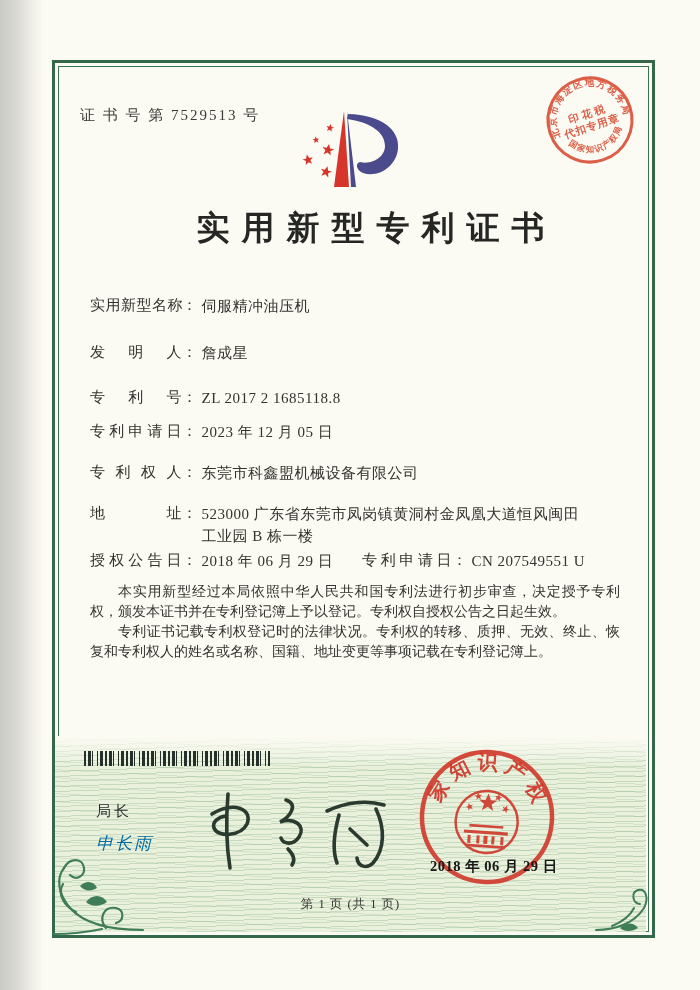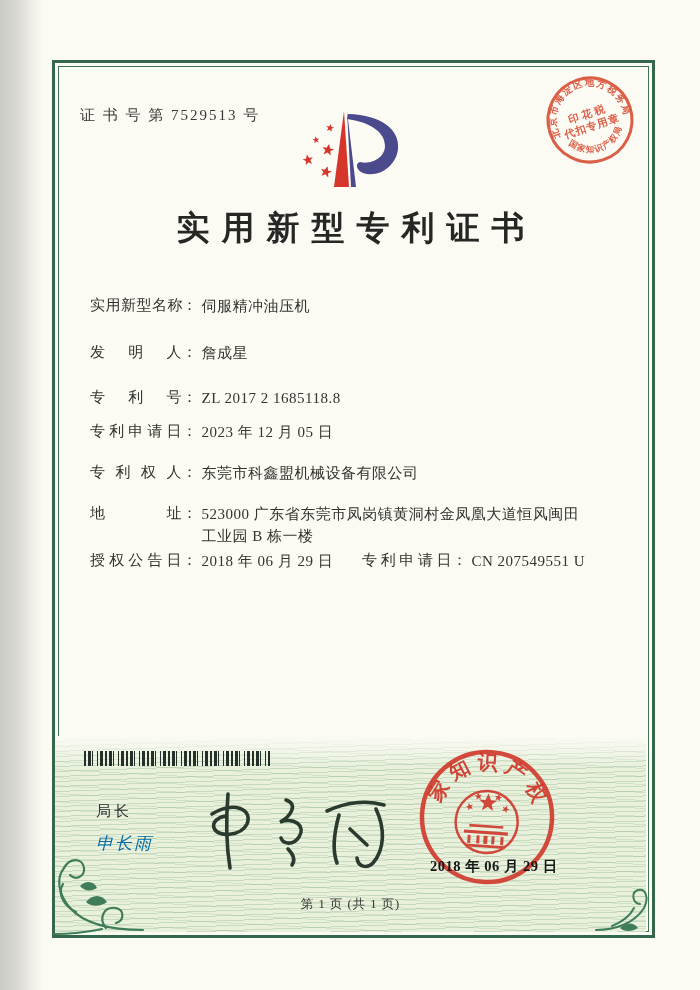--- a/index.html
+++ b/index.html
@@ -24,21 +24,21 @@
   }
   .cert-no{
     position:absolute;left:80px;top:106px;
     font-size:15px;letter-spacing:2px;color:#3a3a38;
   }
   .logo{position:absolute;left:290px;top:102px;width:125px;height:95px;}
   .tax-stamp{position:absolute;left:540px;top:70px;width:100px;height:100px;opacity:.92;}
   .title{
     position:absolute;left:52px;top:206px;width:597px;
     text-align:center;font-size:33px;font-weight:700;
-    letter-spacing:12px;color:#262624;text-indent:12px;
+    letter-spacing:12px;color:#262624;text-indent:12px;padding-left:20px;
   }
   .field-row{
     position:absolute;left:90px;width:540px;
     font-size:15px;color:#33332f;letter-spacing:.5px;white-space:nowrap;
   }
   .flabel{
     display:inline-block;width:92px;vertical-align:top;
     text-align:justify;text-align-last:justify;
   }
   .fcolon{display:inline-block;vertical-align:top;}
@@ -159,20 +159,22 @@
 工业园 B 栋一楼</span>
 </div>
 <div class="field-row row7">
   <span class="flabel">授权公告日</span><span class="fcolon">：</span><span class="fvalue">2018 年 06 月 29 日</span>
   <span class="grant-no">
     <span class="flabel" style="width:90px">专利申请日</span><span class="fcolon">：</span><span class="fvalue">CN 207549551 U</span>
   </span>
 </div>
 
 <div class="paras abs-text">
+  <p>本实用新型经过本局依照中华人民共和国专利法进行初步审查，决定授予专利权，颁发本证书并在专利登记簿上予以登记。专利权自授权公告之日起生效。</p>
+  <p>专利证书记载专利权登记时的法律状况。专利权的转移、质押、无效、终止、恢复和专利权人的姓名或名称、国籍、地址变更等事项记载在专利登记簿上。</p>
 </div>
 
 <div class="barcode"></div>
 
 <div class="comm-title abs-text">局长</div>
 <div class="comm-name abs-text">申长雨</div>
 
 <div class="signature">
   <svg viewBox="0 0 195 88" width="195" height="88" fill="none" stroke="#2a3a2e" stroke-width="3.6" stroke-linecap="round">
     <path d="M28 6 C26 30 26 56 30 80"></path>

